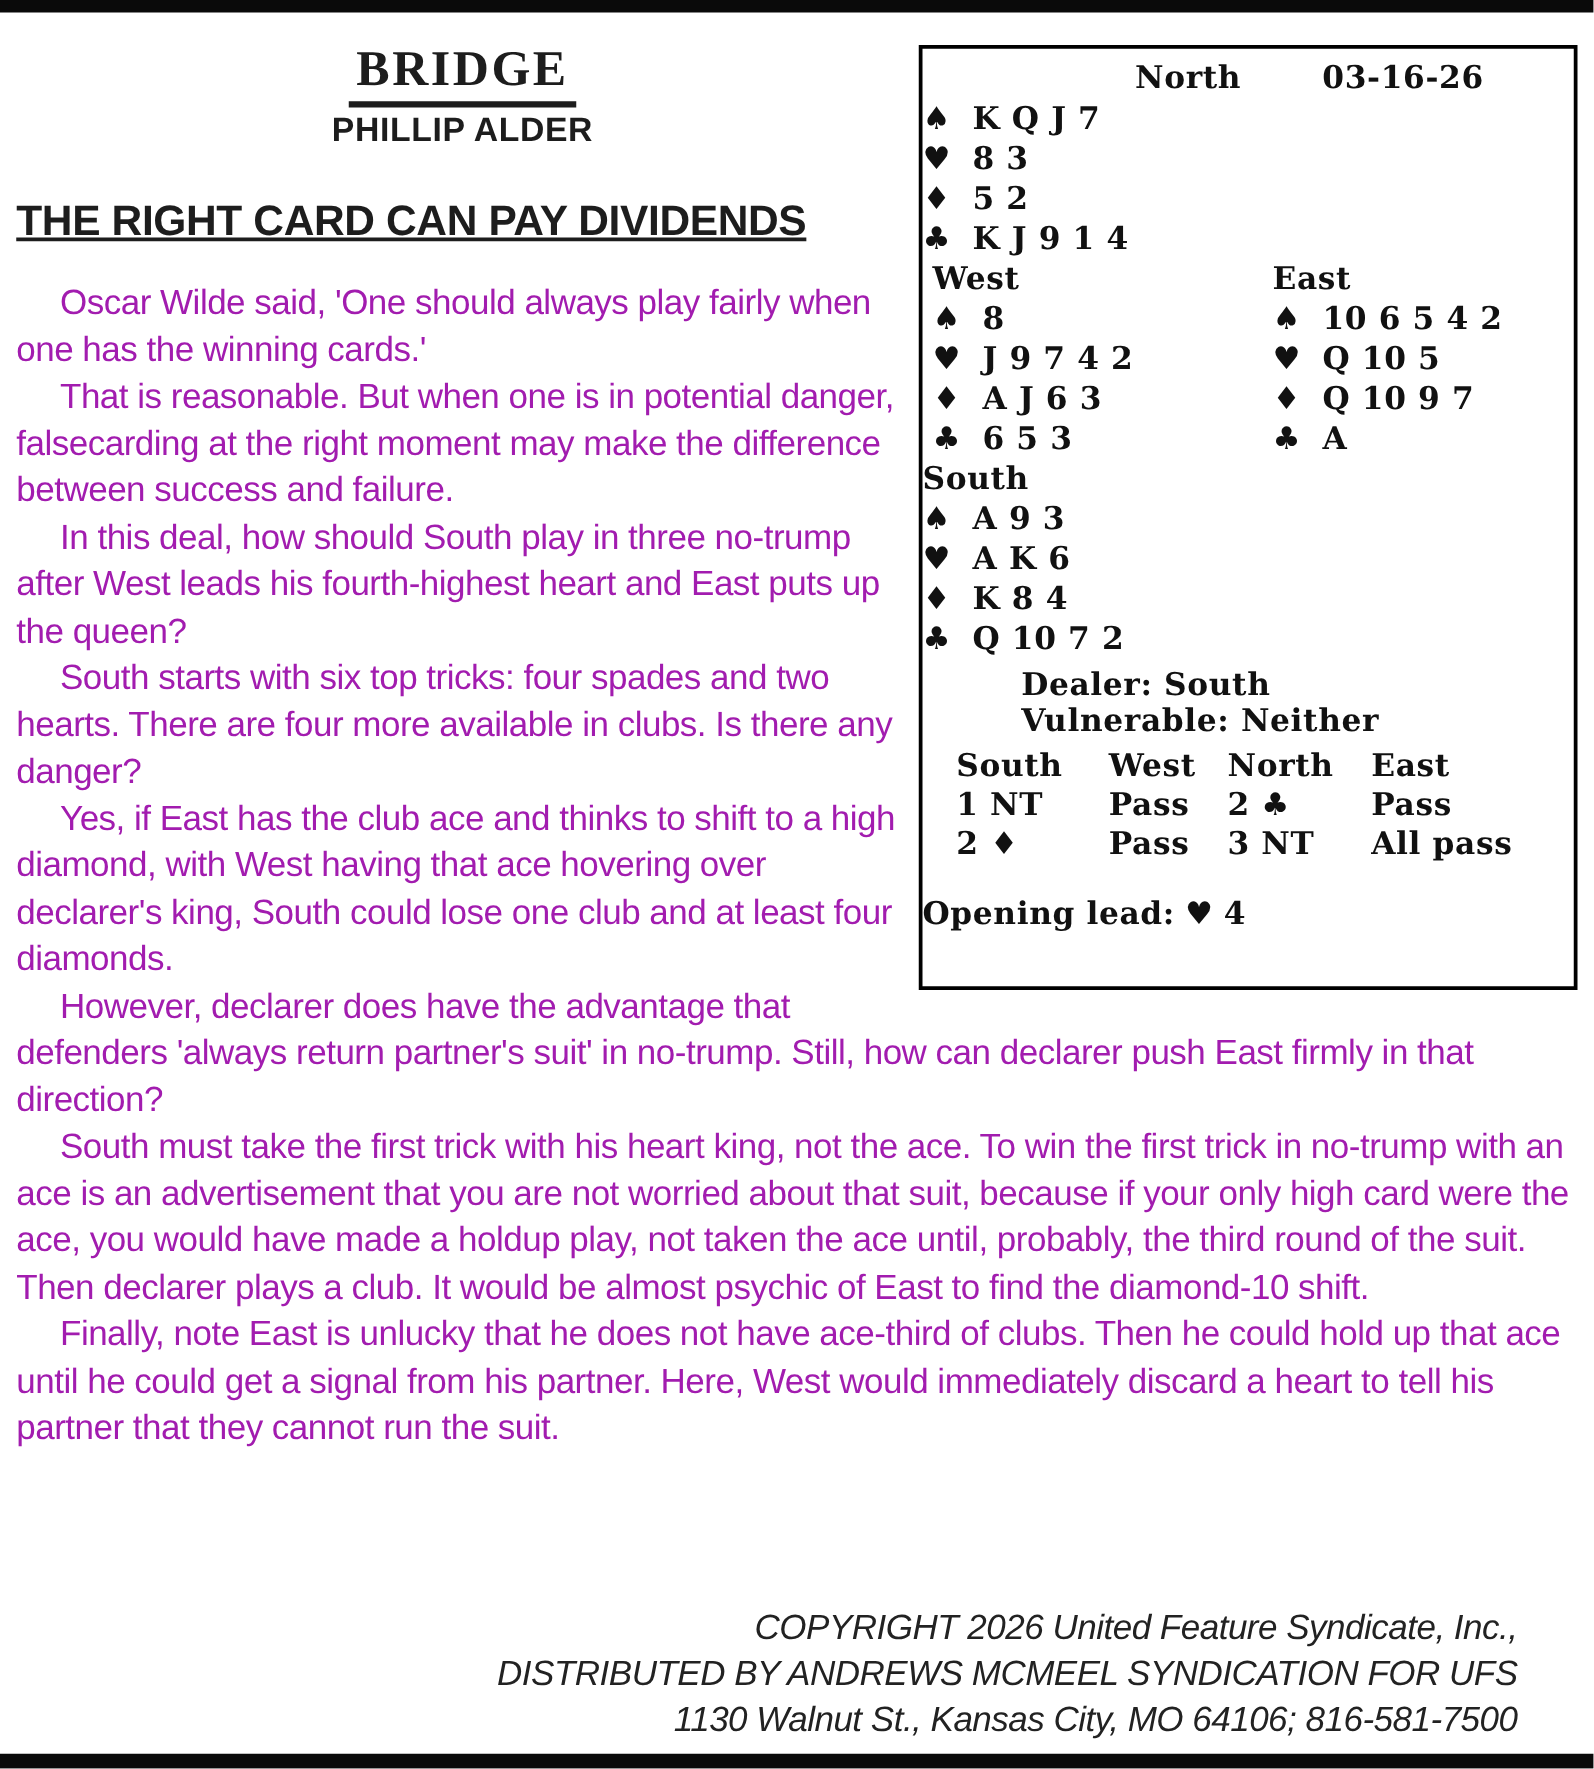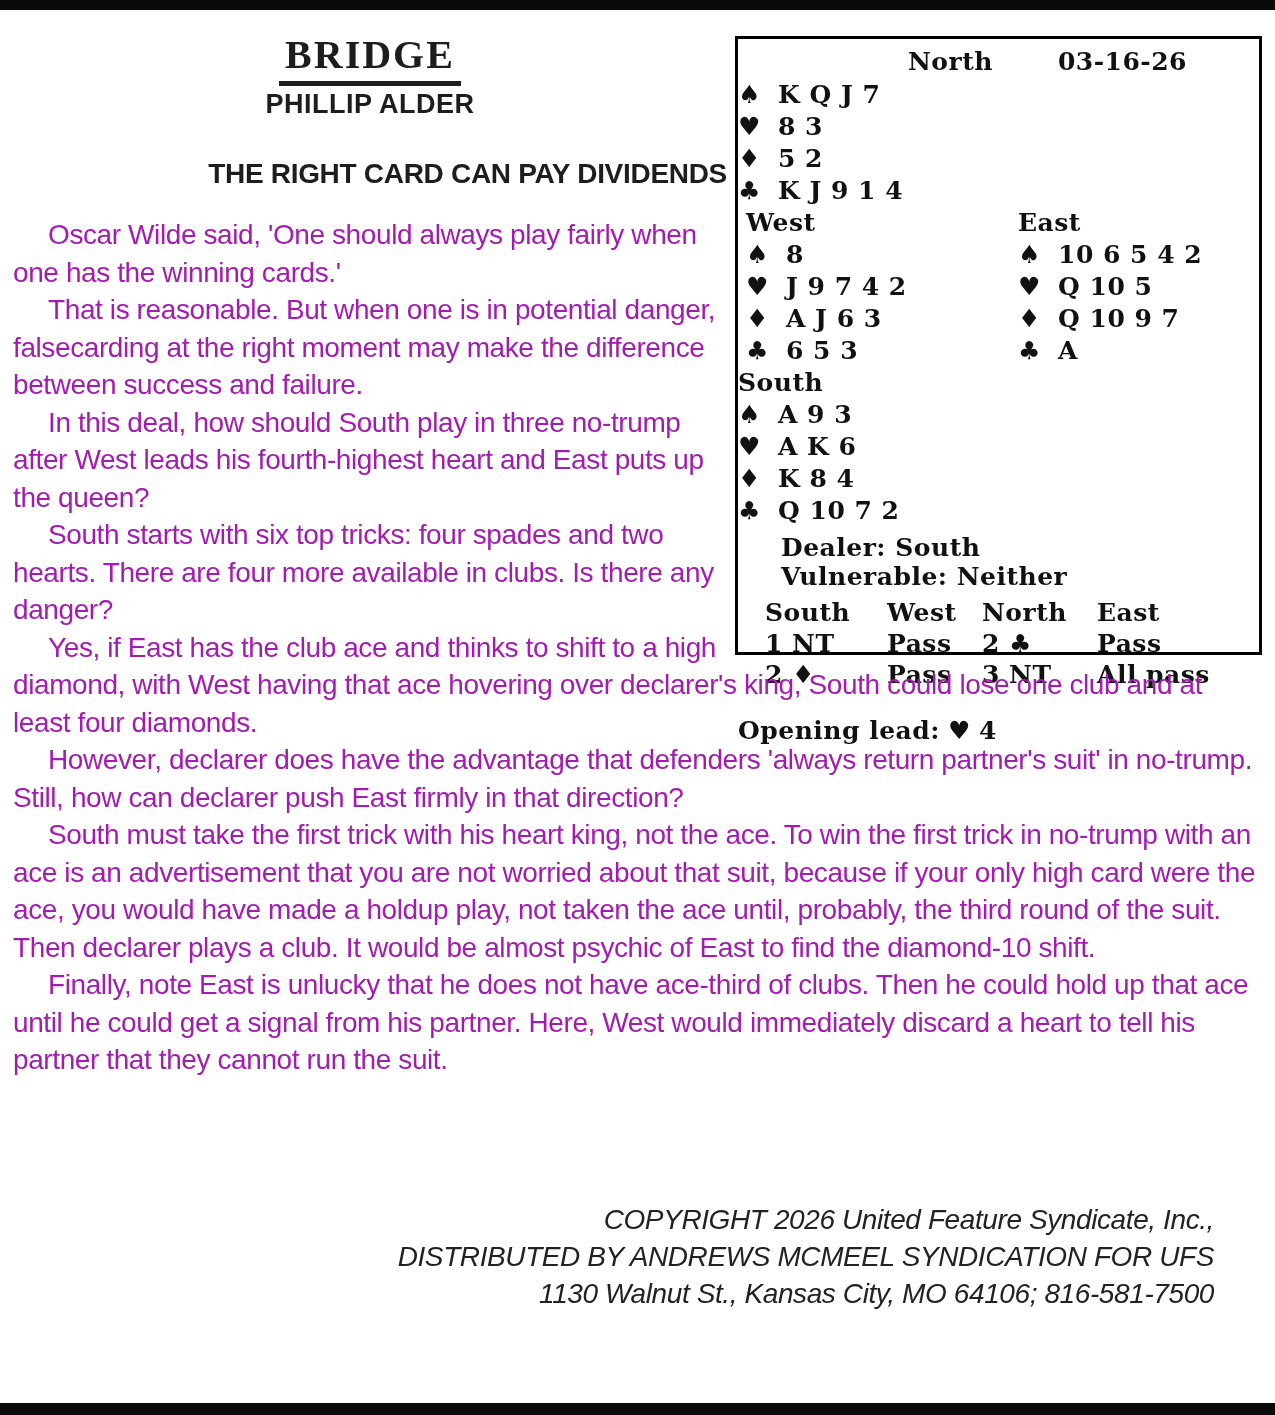--- a/index.html
+++ b/index.html
@@ -24,21 +24,21 @@
     height: 12px;
   }
   .content {
     padding: 0 13px;
   }
 
   
   .dbox {
     float: right;
     width: 527px;
-    height: 619px;
+    height: 756px;
     margin-top: 26px;
     margin-left: 8px;
     margin-bottom: 10px;
     border: 3px solid #000;
     padding-top: 8px;
     font-family: "DejaVu Serif", serif;
     font-weight: bold;
     font-size: 25px;
     color: #111;
     letter-spacing: 0.5px;
@@ -56,21 +56,21 @@
   .hand-label { line-height: 32px; }
   .hline .suit {
     display: inline-block;
     width: 40px;
   }
   .we-row { display: flex; }
   .we-row .west { width: 280px; padding-left: 8px; }
   .we-row .east { flex: 1; }
   .dealer-block {
     margin-top: 6px;
-    padding-left: 43px;
+    padding-left: 79px;
     line-height: 29px;
     font-size: 25px;
   }
   .auction {
     margin-top: 6px;
     padding-left: 27px;
     display: grid;
     grid-template-columns: 122px 95px 115px auto;
     line-height: 31px;
   }
@@ -96,26 +96,27 @@
     border-bottom: 5px solid #1d1d1d;
     padding: 0 6px 1px 6px;
   }
   .masthead-byline {
     font-weight: bold;
     font-size: 27px;
     letter-spacing: 0.5px;
     margin-top: 3px;
   }
   .headline {
-    text-align: right;
-    font-weight: bold;
-    font-size: 28px;
+    text-align: left;
+    font-weight: bold;
+    font-size: 34px;
     letter-spacing: -0.3px;
     margin-top: 38px;
     margin-bottom: 26px;
+    text-decoration: underline;
   }
 
   
   .article p {
     font-size: 28px;
     line-height: 37.5px;
     letter-spacing: -0.4px;
     text-indent: 35px;
     color: #a21caf;
   }

